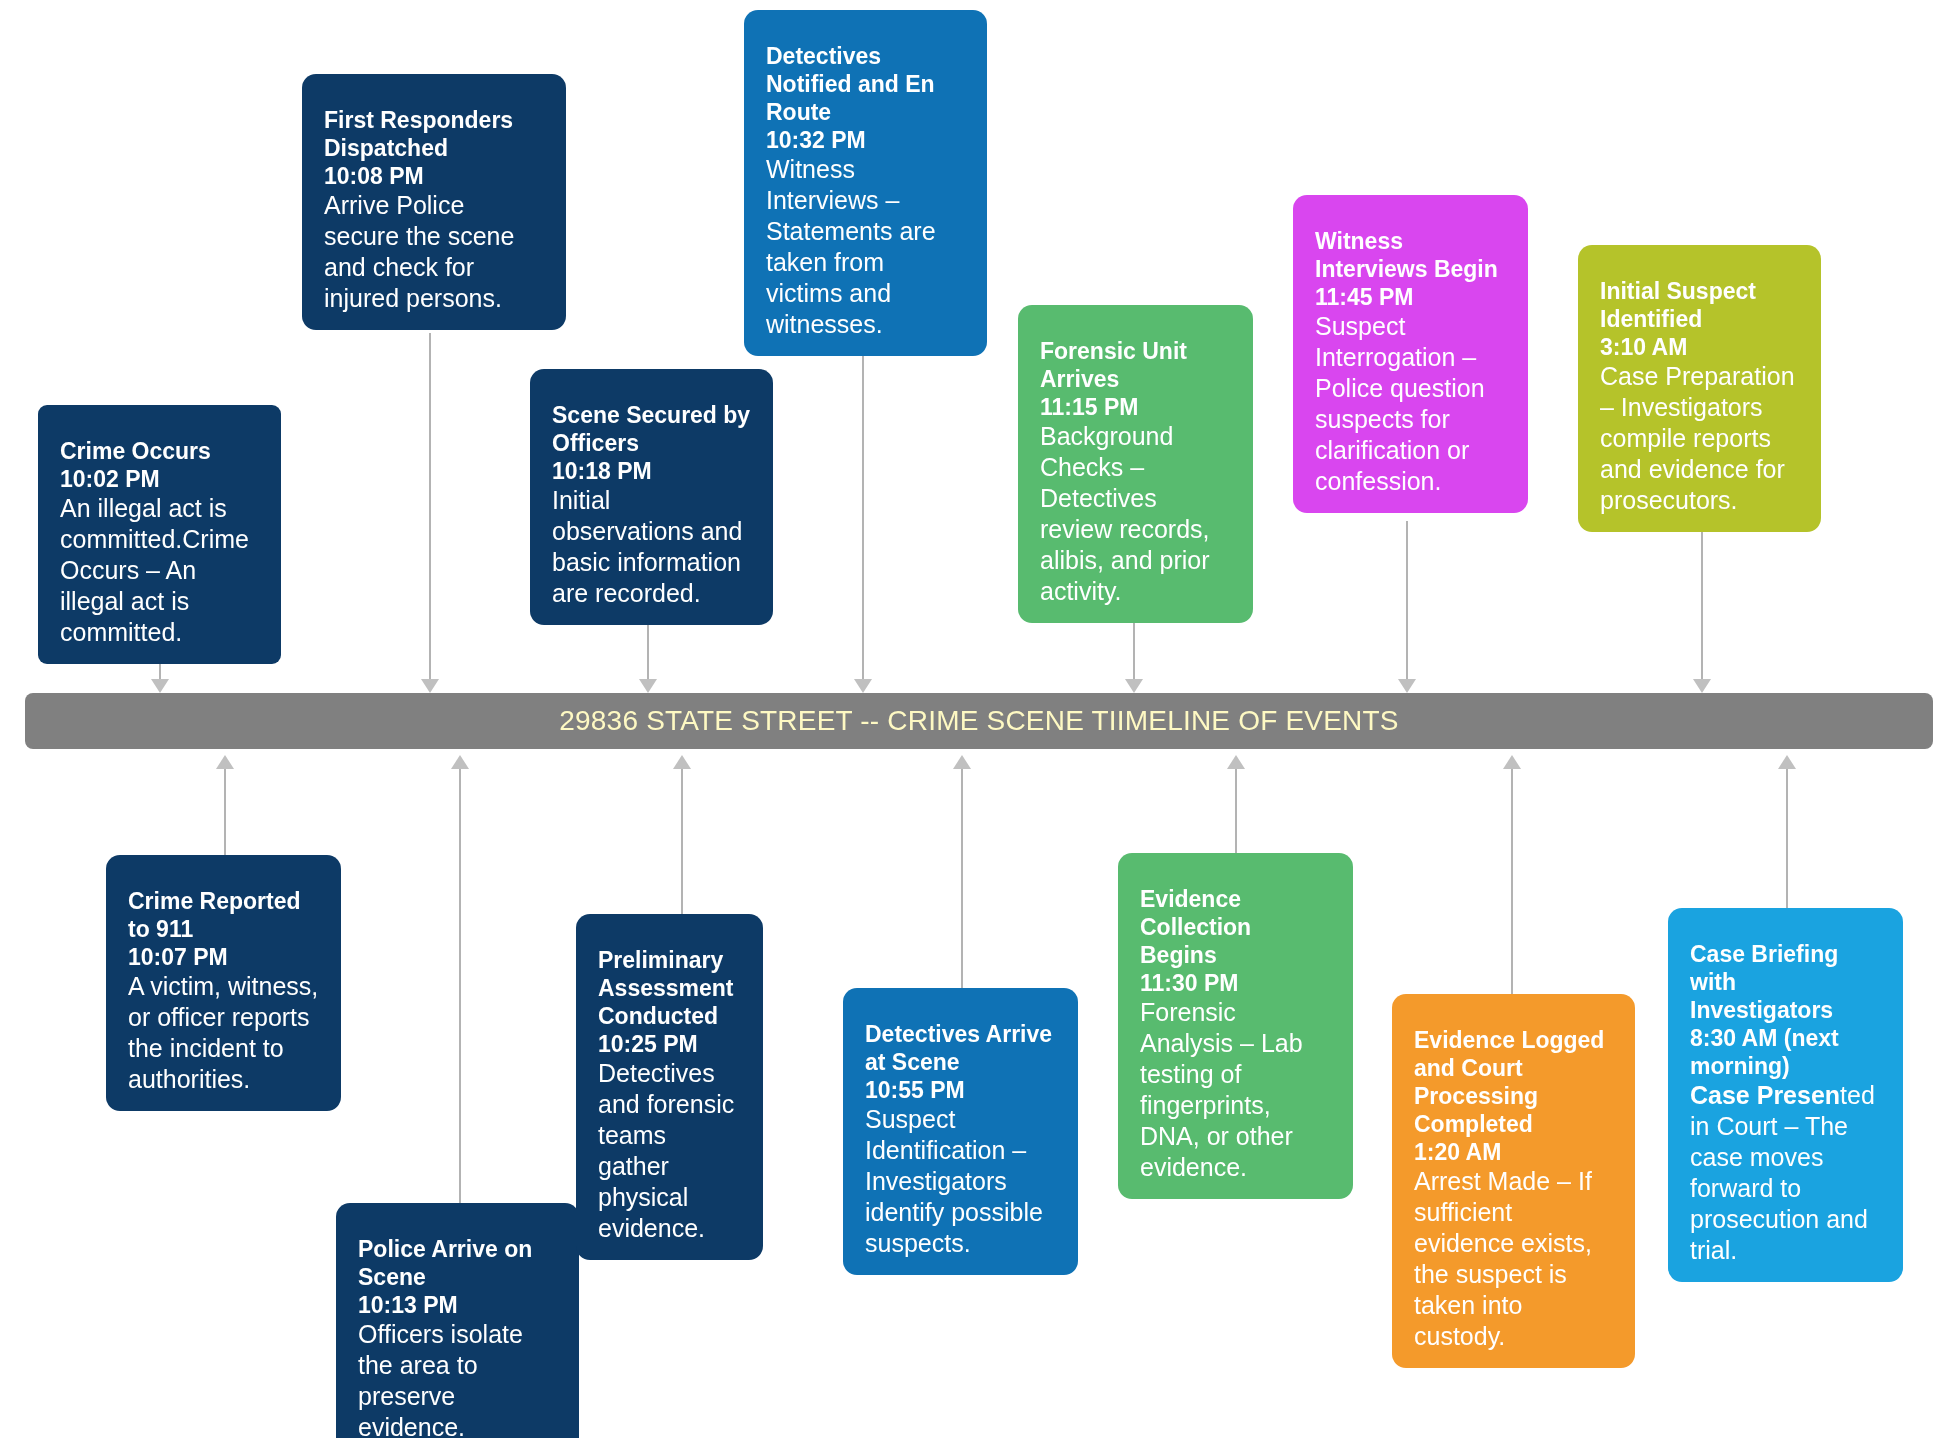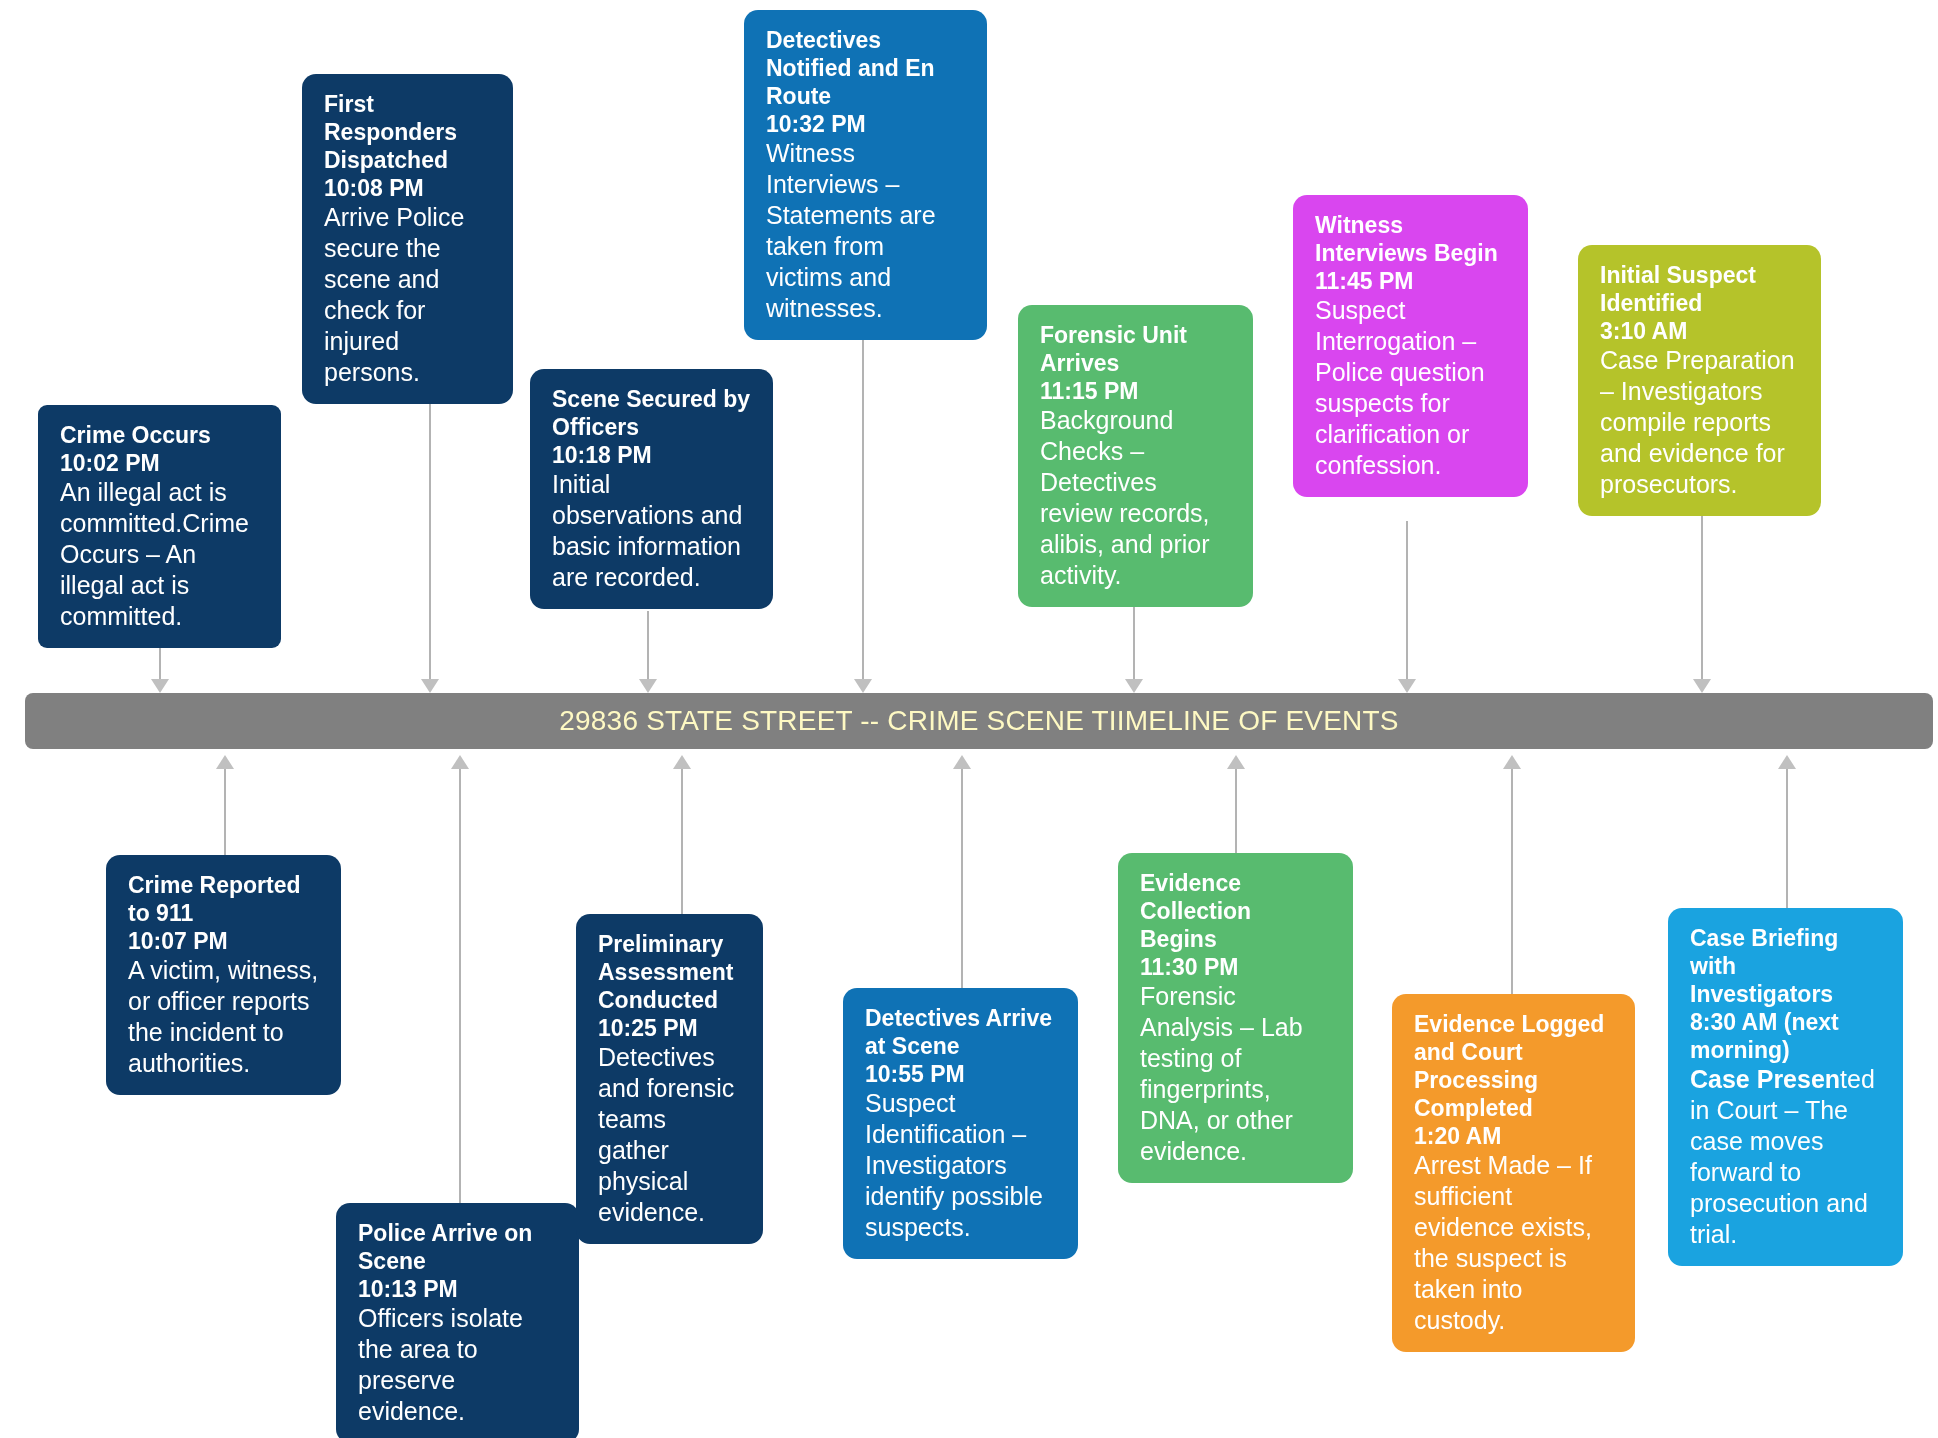--- a/index.html
+++ b/index.html
@@ -69,20 +69,21 @@
     color: #ffffff;
     font-size: 20px;
     line-height: 1.24;
     font-family: "Liberation Sans", sans-serif;
   }
   .card .ttl {
     display: block;
     font-weight: bold;
     font-size: 23px;
     line-height: 1.22;
+    margin-top: 16px;
   }
   .card .time {
     display: block;
     font-weight: bold;
     font-size: 23px;
     line-height: 1.22;
   }
   .card .desc {
     display: block;
     font-weight: normal;
@@ -143,21 +144,21 @@
   <div class="timeline-bar">
     <span class="timeline-bar-label">29836 STATE STREET -- CRIME SCENE TIIMELINE OF EVENTS</span>
   </div>
 
   <div class="card" style="left:38px; top:405px; width:243px; background:#0d3a66;border-radius:9px;">
     <span class="ttl">Crime Occurs</span>
     <span class="time">10:02 PM</span>
     <span class="desc">An illegal act is committed.Crime Occurs – An illegal act is committed.</span>
   </div>
 
-  <div class="card" style="left:302px; top:74px; width:211px; background:#0d3a66;">
+  <div class="card" style="left:302px; top:74px; width:264px; background:#0d3a66;">
     <span class="ttl">First Responders Dispatched</span>
     <span class="time">10:08 PM</span>
     <span class="desc">Arrive  Police secure the scene and check for injured persons.</span>
   </div>
 
   <div class="card" style="left:530px; top:369px; width:243px; background:#0d3a66;">
     <span class="ttl">Scene Secured by Officers</span>
     <span class="time">10:18 PM</span>
     <span class="desc">Initial observations and basic information are recorded.</span>
   </div>

